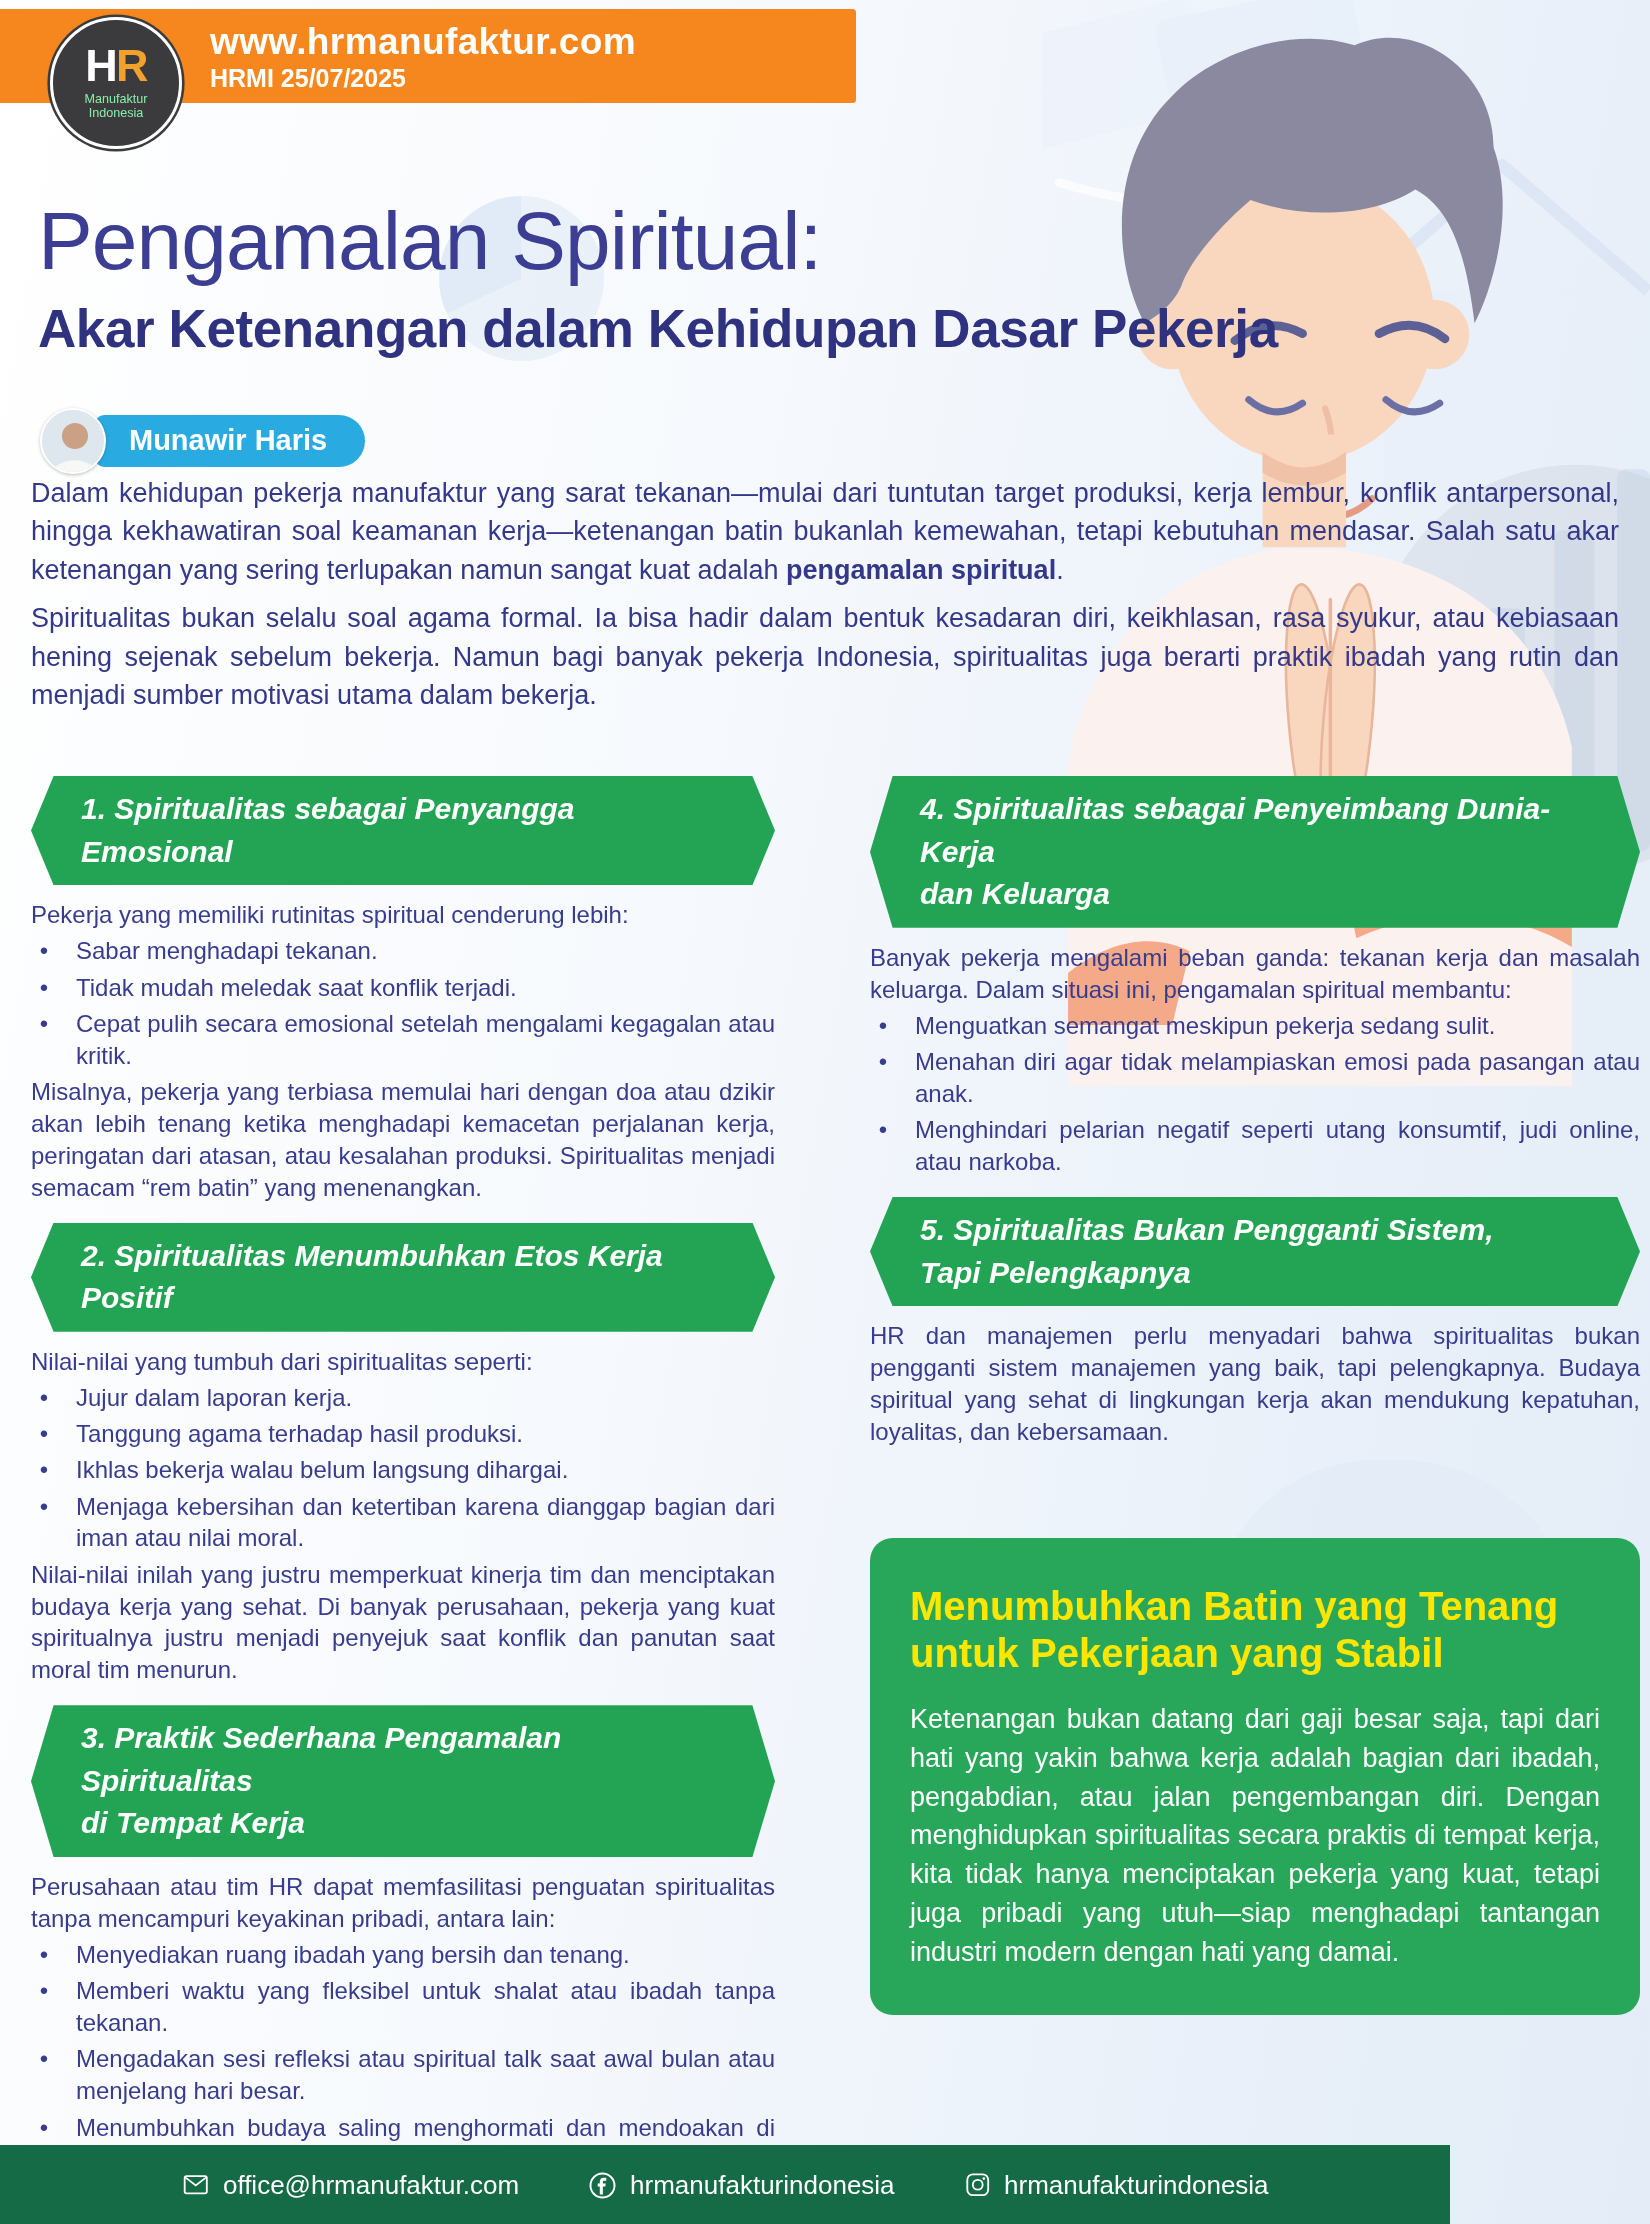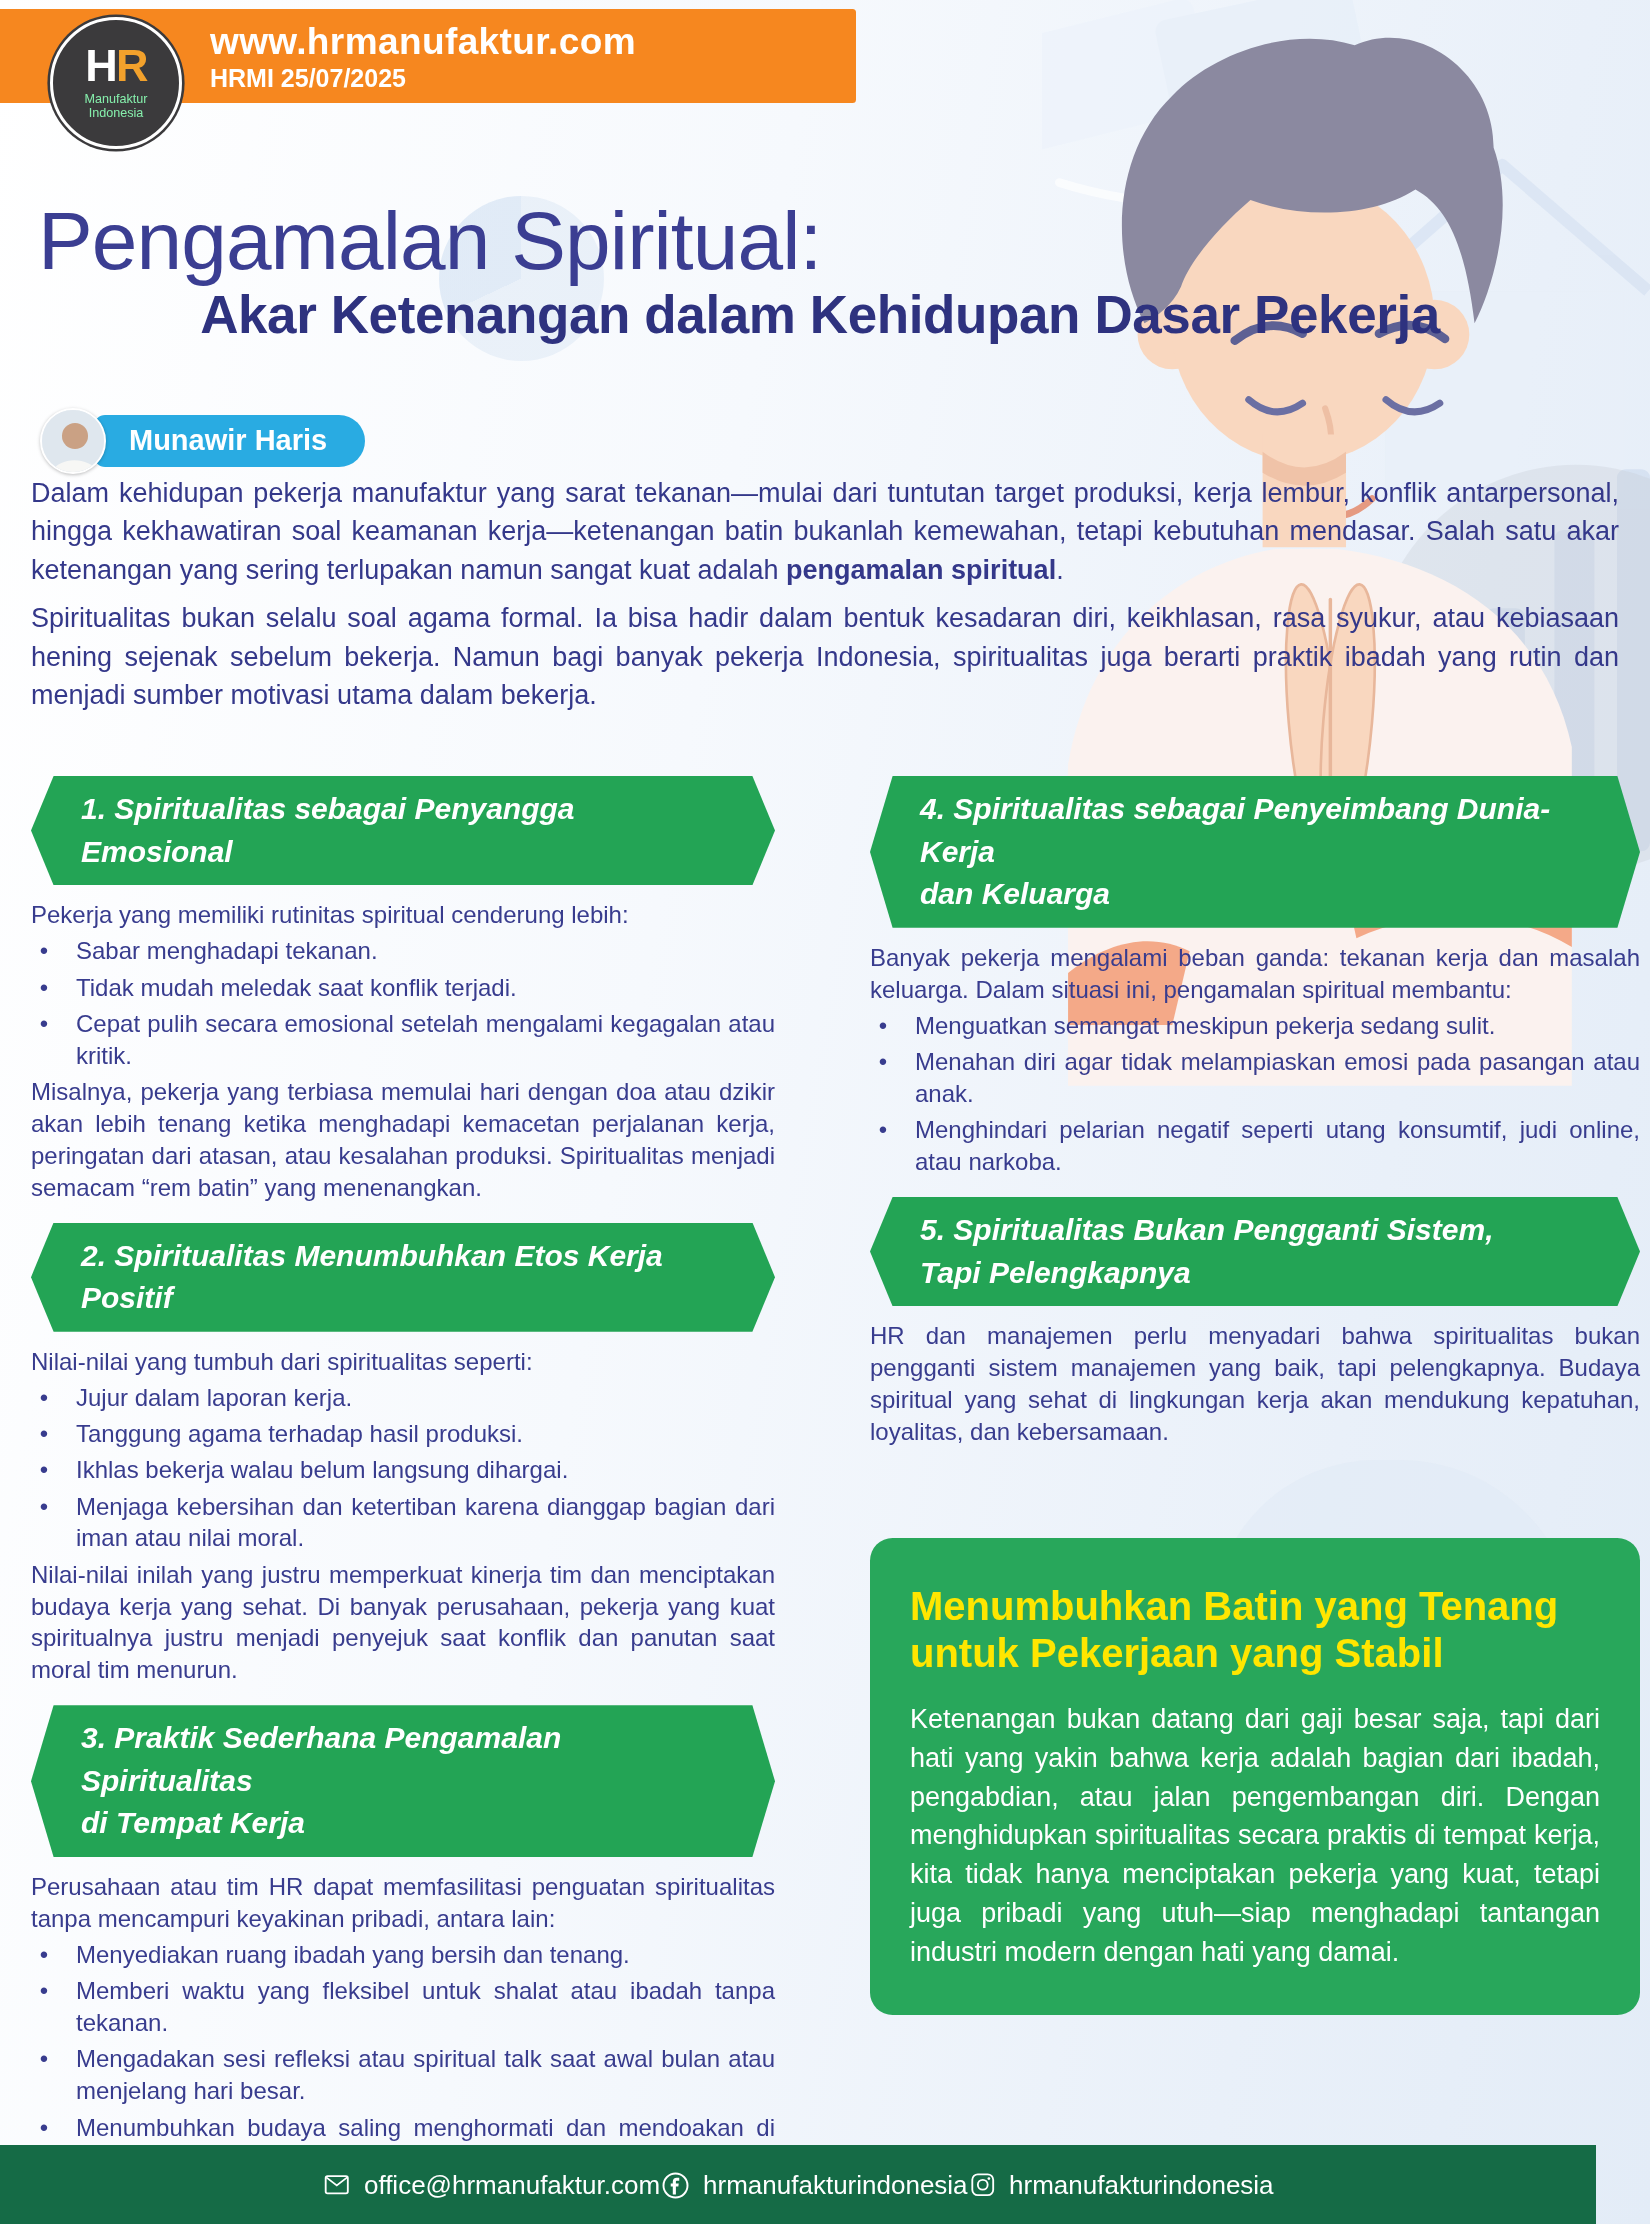--- a/index.html
+++ b/index.html
@@ -34,21 +34,21 @@
     background:#3b3a3c; border:3.5px solid #ffffff; box-shadow:0 0 0 2.6px #3b3a3c;
     display:flex; flex-direction:column; align-items:center; justify-content:center;
   }
   .logo-hr { font-size:45px; font-weight:bold; line-height:.9; letter-spacing:-1.7px; }
   .logo-h { color:#ffffff; } .logo-r { color:#f2a12c; }
   .logo-sub { color:#86efac; font-size:12.6px; line-height:1.12; text-align:center; margin-top:5.2px; }
 
   
   .title-block { position:absolute; left:38px; top:198px; width:1564px; }
   .main-title { color:#3b3e92; font-size:82px; font-weight:normal; letter-spacing:-0.9px; line-height:1.05; }
-  .sub-title { color:#2e327f; font-size:53px; font-weight:bold; margin-top:0; letter-spacing:-0.4px;text-align:center; }
+  .sub-title { color:#2e327f; font-size:53px; font-weight:bold; margin-top:14px; letter-spacing:-0.4px; }
 
   
   .author-row { position:absolute; left:40px; top:408px; display:flex; align-items:center; }
   .avatar {
     width:66px; height:66px; border-radius:50%; background:#e9eef3; overflow:hidden;
     border:2.6px solid #ffffff; box-shadow:0 0.9px 3.5px rgba(0,0,0,.25); position:relative; z-index:2; flex:none;
   }
   .author-pill {
     background:#29abe2; color:#ffffff; font-size:29px; font-weight:bold;
     padding:8.7px 38px 10.4px 35px; border-radius:12px 28px 28px 12px; margin-left:-12px;
@@ -80,22 +80,22 @@
 
   
   .cta-box {
     margin-top:90px; background:#28a75b; border-radius:22.6px; padding:45px 40px 43px 40px;
   }
   .cta-title { color:#ffe600; font-size:40px; font-weight:bold; line-height:1.18; }
   .cta-body { color:#ffffff; font-size:27px; line-height:1.44; text-align:justify; margin-top:22.6px; }
 
   
   .footer {
-    position:absolute; left:0; bottom:0; width:1596px; height:80px; background:#156b46;
-    display:flex; align-items:center; justify-content:center; z-index:2;
+    position:absolute; left:0; bottom:0; width:1450px; height:80px; background:#156b46;
+    display:flex; align-items:center; justify-content:center; gap:68px; z-index:2;
   }
   .footer-item { display:flex; align-items:center; gap:12px; color:#ffffff; font-size:26px; }
   .footer-item svg { display:block; }
 </style>
 </head>
 <body>
 
 <div class="page">
 
   <div class="bg-pie"></div>

